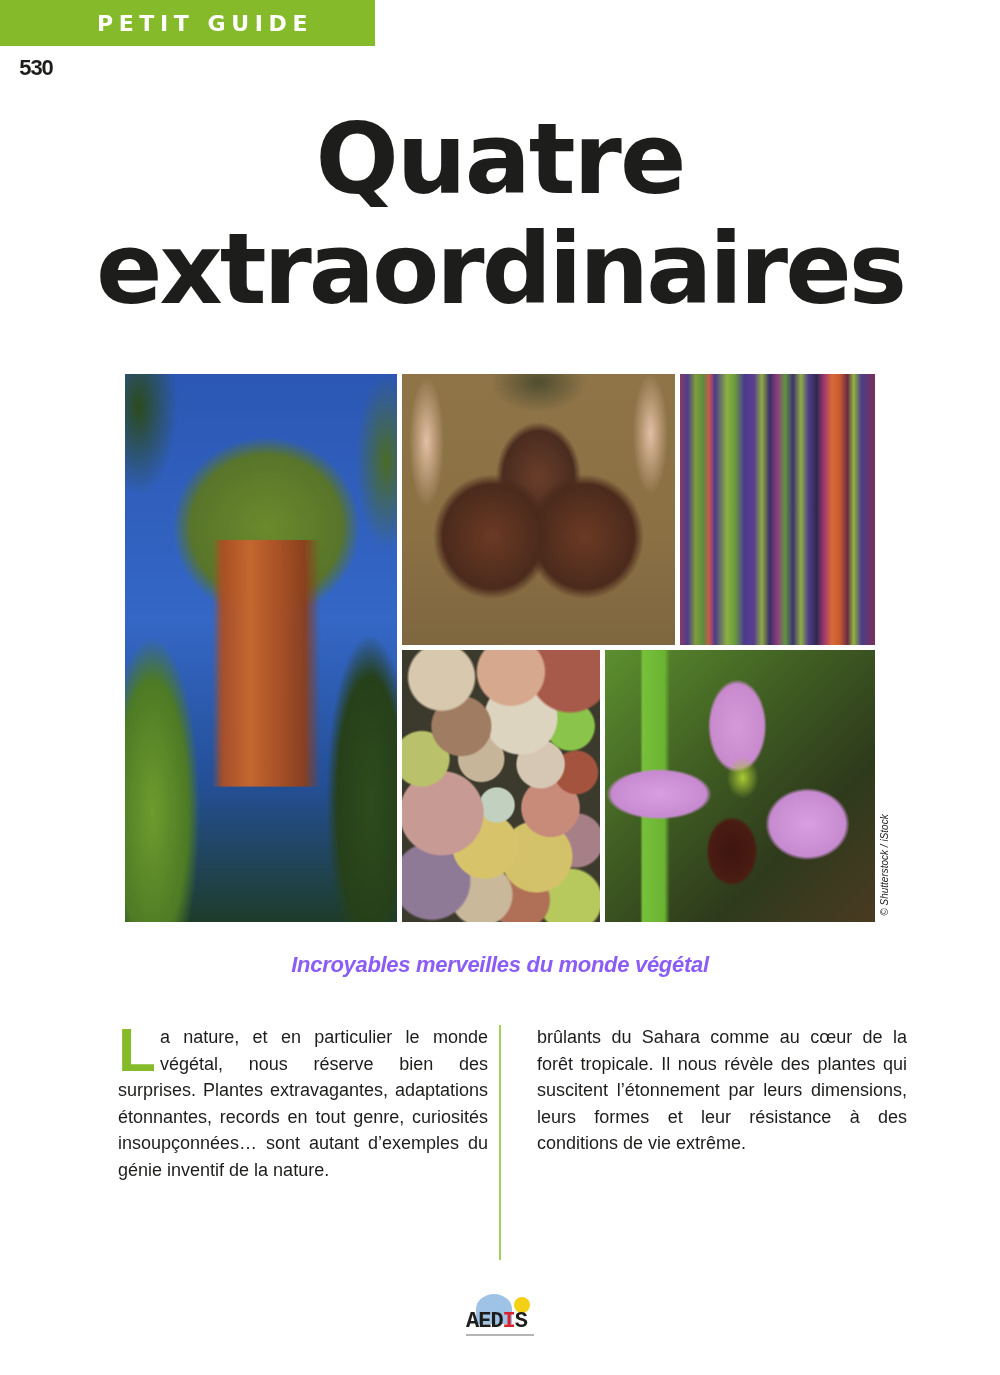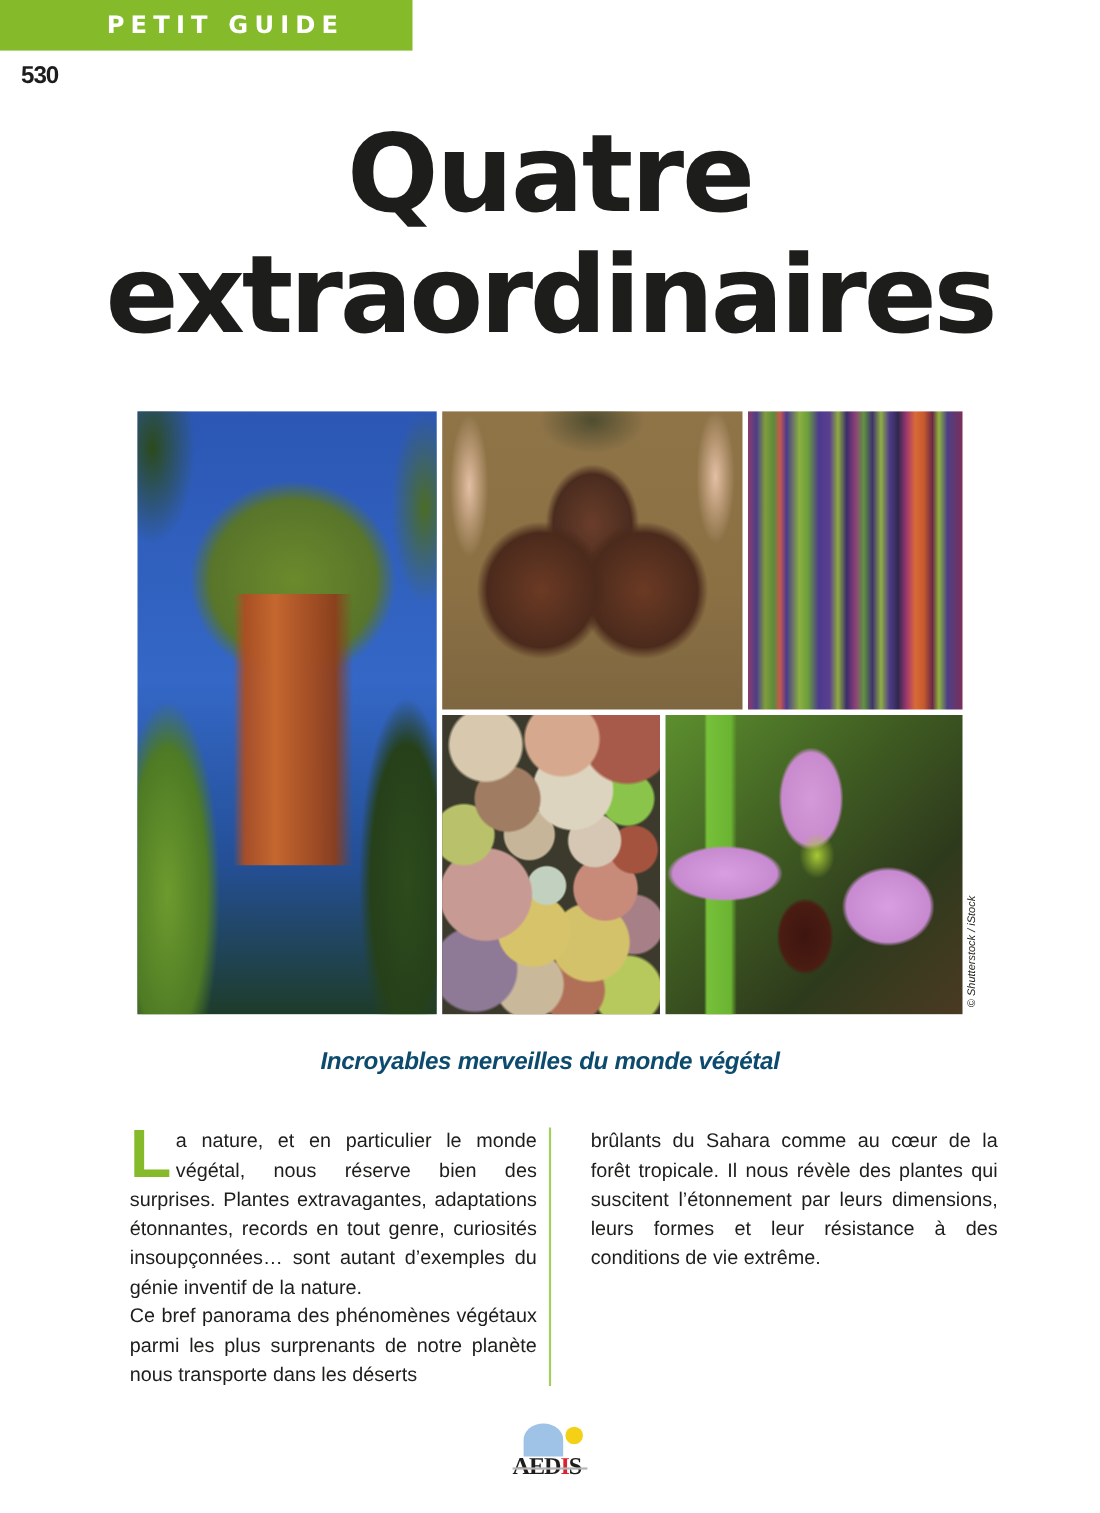--- a/index.html
+++ b/index.html
@@ -77,37 +77,37 @@
         radial-gradient(ellipse 20% 17% at 75% 64%, #d89ee0 0%, #c78ad0 70%, transparent 78%),
         linear-gradient(90deg, transparent 13%, #77c03a 14%, #6bb432 22%, transparent 24%),
         linear-gradient(135deg, #5c8f2e 0%, #3f5c22 40%, #2e3a1c 70%, #4a3a22 100%); }
 
     .credit { position: absolute; left: 876px; top: 805px; width: 16px; height: 120px; }
     .credit span { position: absolute; left: 50%; top: 50%; transform: translate(-50%, -50%) rotate(-90deg);
                    white-space: nowrap; font-size: 10px; font-style: italic; color: #1d1d1b;
                    font-family: "Liberation Sans", sans-serif; }
 
     .subtitle { position: absolute; left: 0; width: 1000px; top: 952px; text-align: center; font-style: italic;
-                font-weight: bold; font-size: 22px; color: #0c4a6e; font-family: "Liberation Sans", sans-serif;
+                font-weight: bold; font-size: 22px; color: #8b5cf6; font-family: "Liberation Sans", sans-serif;
                 letter-spacing: -0.3px; }
 
     .col { position: absolute; top: 1024px; font-size: 18px; line-height: 26.5px; color: #1d1d1b;
            text-align: justify; font-family: "Liberation Sans", sans-serif; }
     .col p { margin: 0; }
     .col-left { left: 118px; width: 370px; }
     .col-right { left: 513px; width: 370px; margin-left: 24px; }
     .divider { position: absolute; left: 499px; top: 1025px; width: 2px; height: 235px; background: #a3cf5e; }
     .dropcap { float: left; font-size: 62px; line-height: 48px; font-weight: bold; color: #85bb2a;
                margin: 2px 4px 0 0; height: 48px; font-family: "Liberation Sans", sans-serif; }
 
     .logo { position: absolute; left: 462px; top: 1292px; width: 76px; height: 48px; }
     .logo-arc { position: absolute; left: 14px; top: 2px; width: 36px; height: 30px; border-radius: 50% 50% 0 0;
                 background: #9ec3e6; }
     .logo-sun { position: absolute; left: 52px; top: 5px; width: 16px; height: 16px; border-radius: 50%; background: #f4d116; }
-    .logo-text { position: absolute; left: 4px; top: 28px; font-size: 22px; font-weight: bold; font-family: Liberation Serif, serif;
+    .logo-text { position: absolute; left: 4px; top: 17px; font-size: 22px; font-weight: bold; font-family: Liberation Mono, monospace;
                  color: #1d1d1b; letter-spacing: -1px; }
     .logo-text .i { color: #d9232e; }
     .logo-line { position: absolute; left: 4px; top: 42px; width: 68px; height: 2px; background: #b5b5b5; }
   </style>
 </head>
 <body>
 
 <div class="band">
   <div class="num-badge">530</div>
   <div class="band-label">PETIT GUIDE</div>
@@ -123,21 +123,20 @@
 <div class="photo p-orchid"></div>
 
 <div class="credit">
   <span>© Shutterstock / iStock</span>
 </div>
 
 <div class="subtitle">Incroyables merveilles du monde végétal</div>
 
 <div class="col col-left">
   <p><span class="dropcap">L</span><span>a nature, et en particulier le monde végétal, nous réserve bien des surprises. Plantes extravagantes, adaptations étonnantes, records en tout genre, curiosités insoupçonnées… sont autant d’exemples du génie inventif de la nature.</span></p>
-  <p>Ce bref panorama des phénomènes végétaux parmi les plus surprenants de notre planète nous transporte dans les déserts</p>
 </div>
 
 <div class="divider"></div>
 
 <div class="col col-right">
   <p>brûlants du Sahara comme au cœur de la forêt tropicale. Il nous révèle des plantes qui suscitent l’étonnement par leurs dimensions, leurs formes et leur résistance à des conditions de vie extrême.</p>
 </div>
 
 <div class="logo">
   <div class="logo-arc"></div>

